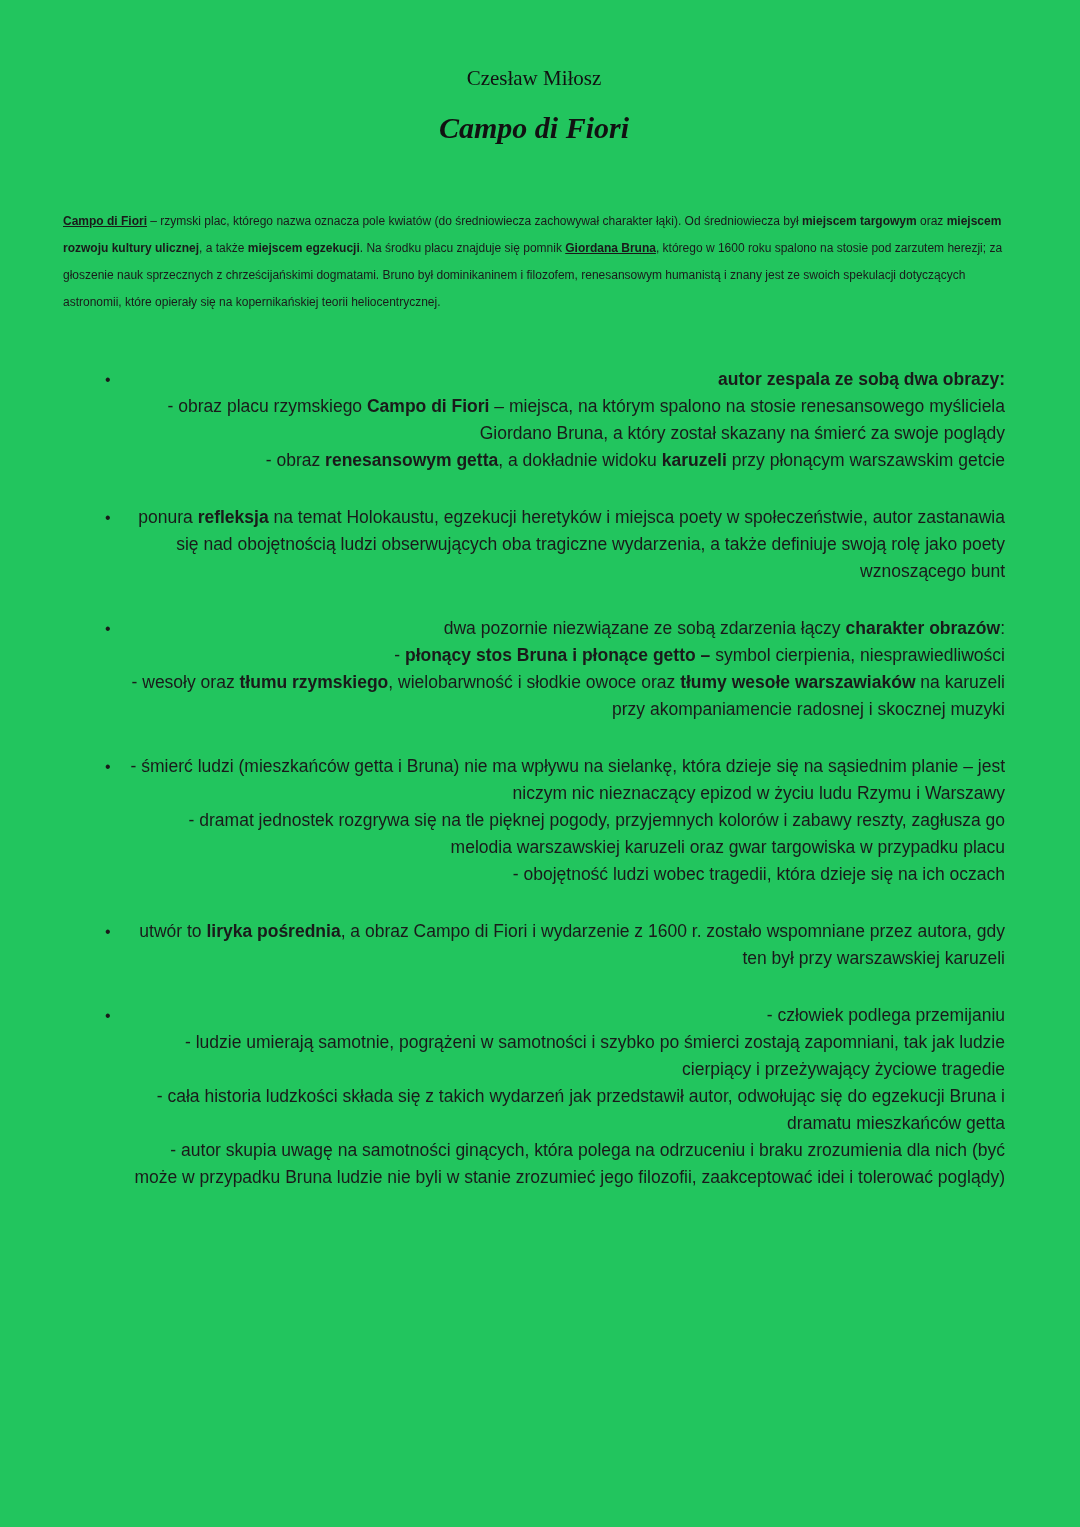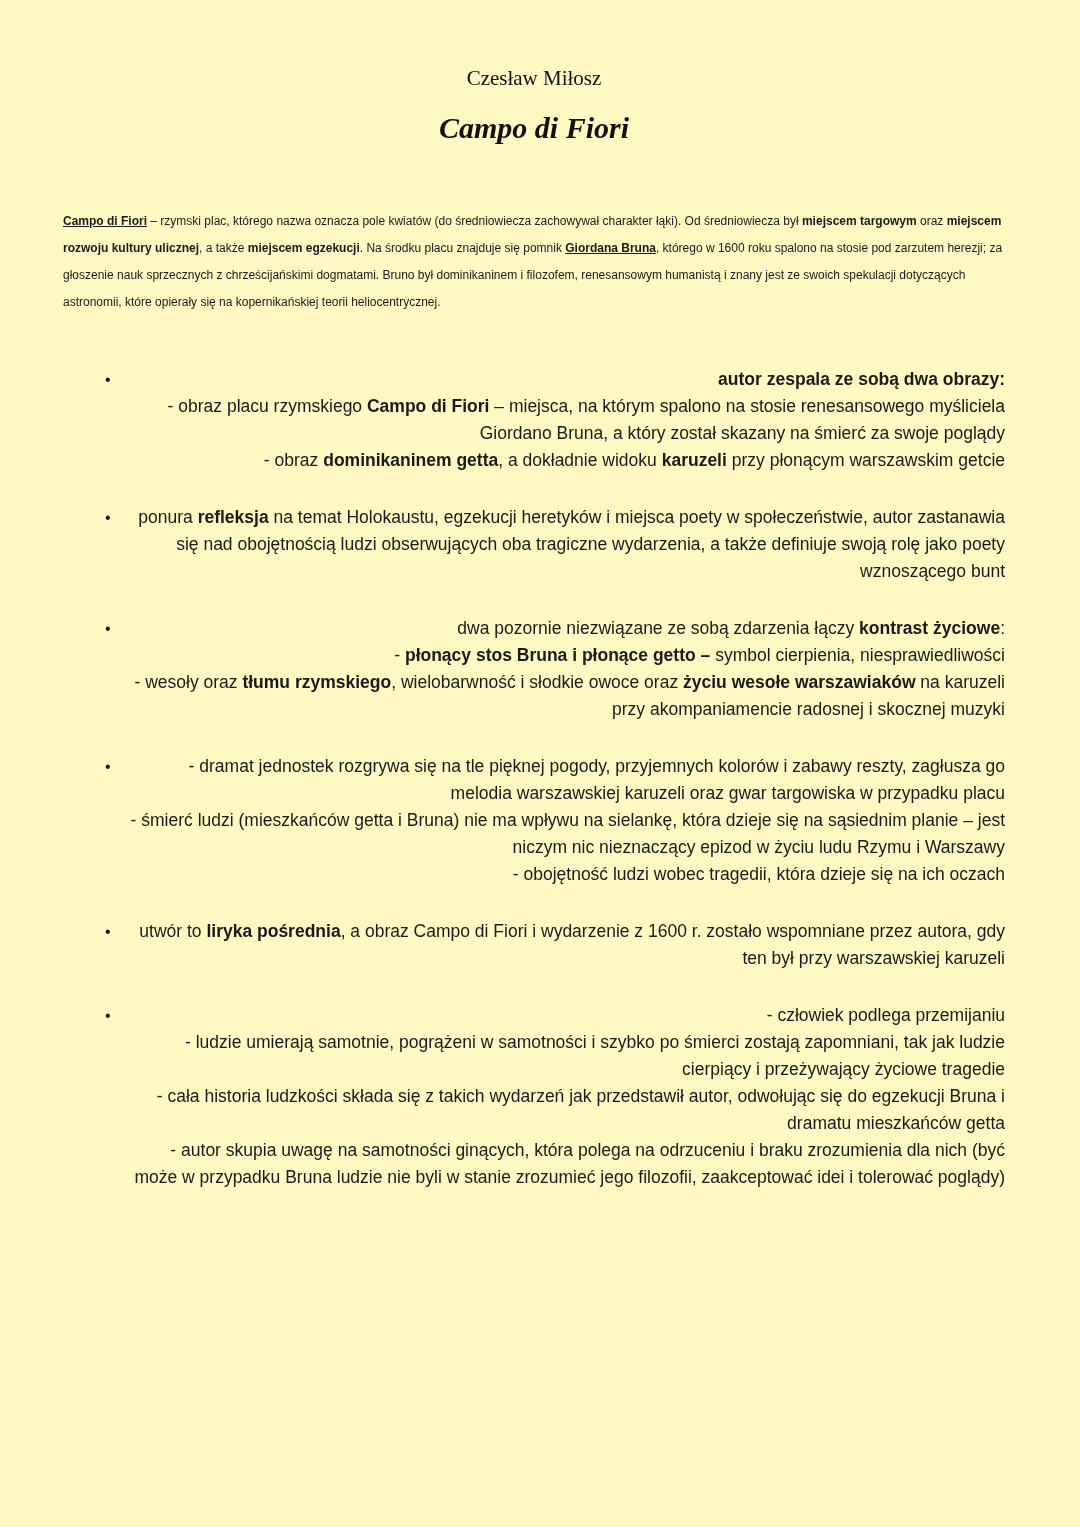--- a/index.html
+++ b/index.html
@@ -3,21 +3,21 @@
 <meta charset="utf-8">
 <style>
   html, body {
     margin: 0;
     padding: 0;
     background: #ffffff;
   }
   .page {
     width: 1080px;
     height: 1527px;
-    background: #fef9c3;
+    background: #22c55e;
     box-sizing: border-box;
     padding: 66px 75px 0 63px;
     font-family: "Liberation Sans", sans-serif;
     color: #1a1a1a;
     overflow: hidden;
   }
   .author {
     text-align: center;
     font-family: "Liberation Serif", serif;
     font-size: 21px;
@@ -71,42 +71,42 @@
 <div class="page">
   <div class="author">Czesław Miłosz</div>
   <h1 class="doc-title">Campo di Fiori</h1>
   <p class="intro"><span class="b u">Campo di Fiori</span><span> – rzymski plac, którego nazwa oznacza pole kwiatów (do średniowiecza zachowywał charakter łąki). Od średniowiecza był </span><span class="b">miejscem targowym</span><span> oraz </span><span class="b">miejscem rozwoju kultury ulicznej</span><span>, a także </span><span class="b">miejscem egzekucji</span><span>. Na środku placu znajduje się pomnik </span><span class="b u">Giordana Bruna</span><span>, którego w 1600 roku spalono na stosie pod zarzutem herezji; za głoszenie nauk sprzecznych z chrześcijańskimi dogmatami. Bruno był dominikaninem i filozofem, renesansowym humanistą i znany jest ze swoich spekulacji dotyczących astronomii, które opierały się na kopernikańskiej teorii heliocentrycznej.</span></p>
   <ul class="bullets">
       <li>
         <span class="marker">•</span>
         <div class="content">
           <div class="line"><span class="b">autor zespala ze sobą dwa obrazy:</span></div>
           <div class="line"><span>- obraz placu rzymskiego </span><span class="b">Campo di Fiori</span><span> – miejsca, na którym spalono na stosie renesansowego myśliciela Giordano Bruna, a który został skazany na śmierć za swoje poglądy</span></div>
-          <div class="line"><span>- obraz </span><span class="b">dominikaninem getta</span><span>, a dokładnie widoku </span><span class="b">karuzeli</span><span> przy płonącym warszawskim getcie</span></div>
+          <div class="line"><span>- obraz </span><span class="b">renesansowym getta</span><span>, a dokładnie widoku </span><span class="b">karuzeli</span><span> przy płonącym warszawskim getcie</span></div>
         </div>
       </li>
       <li>
         <span class="marker">•</span>
         <div class="content">
           <div class="line"><span>ponura </span><span class="b">refleksja</span><span> na temat Holokaustu, egzekucji heretyków i miejsca poety w społeczeństwie, autor zastanawia się nad obojętnością ludzi obserwujących oba tragiczne wydarzenia, a także definiuje swoją rolę jako poety wznoszącego bunt</span></div>
         </div>
       </li>
       <li>
         <span class="marker">•</span>
         <div class="content">
-          <div class="line"><span>dwa pozornie niezwiązane ze sobą zdarzenia łączy </span><span class="b">kontrast życiowe</span><span>:</span></div>
+          <div class="line"><span>dwa pozornie niezwiązane ze sobą zdarzenia łączy </span><span class="b">charakter obrazów</span><span>:</span></div>
           <div class="line"><span>- </span><span class="b">płonący stos Bruna i płonące getto –</span><span> symbol cierpienia, niesprawiedliwości</span></div>
-          <div class="line"><span>- wesoły oraz </span><span class="b">tłumu rzymskiego</span><span>, wielobarwność i słodkie owoce oraz </span><span class="b">życiu wesołe warszawiaków</span><span> na karuzeli przy akompaniamencie radosnej i skocznej muzyki</span></div>
+          <div class="line"><span>- wesoły oraz </span><span class="b">tłumu rzymskiego</span><span>, wielobarwność i słodkie owoce oraz </span><span class="b">tłumy wesołe warszawiaków</span><span> na karuzeli przy akompaniamencie radosnej i skocznej muzyki</span></div>
         </div>
       </li>
       <li>
         <span class="marker">•</span>
         <div class="content">
+          <div class="line"><span>- śmierć ludzi (mieszkańców getta i Bruna) nie ma wpływu na sielankę, która dzieje się na sąsiednim planie – jest niczym nic nieznaczący epizod w życiu ludu Rzymu i Warszawy</span></div>
           <div class="line"><span>- dramat jednostek rozgrywa się na tle pięknej pogody, przyjemnych kolorów i zabawy reszty, zagłusza go melodia warszawskiej karuzeli oraz gwar targowiska w przypadku placu</span></div>
-          <div class="line"><span>- śmierć ludzi (mieszkańców getta i Bruna) nie ma wpływu na sielankę, która dzieje się na sąsiednim planie – jest niczym nic nieznaczący epizod w życiu ludu Rzymu i Warszawy</span></div>
           <div class="line"><span>- obojętność ludzi wobec tragedii, która dzieje się na ich oczach</span></div>
         </div>
       </li>
       <li>
         <span class="marker">•</span>
         <div class="content">
           <div class="line"><span>utwór to </span><span class="b">liryka pośrednia</span><span>, a obraz Campo di Fiori i wydarzenie z 1600 r. zostało wspomniane przez autora, gdy ten był przy warszawskiej karuzeli</span></div>
         </div>
       </li>
       <li>

